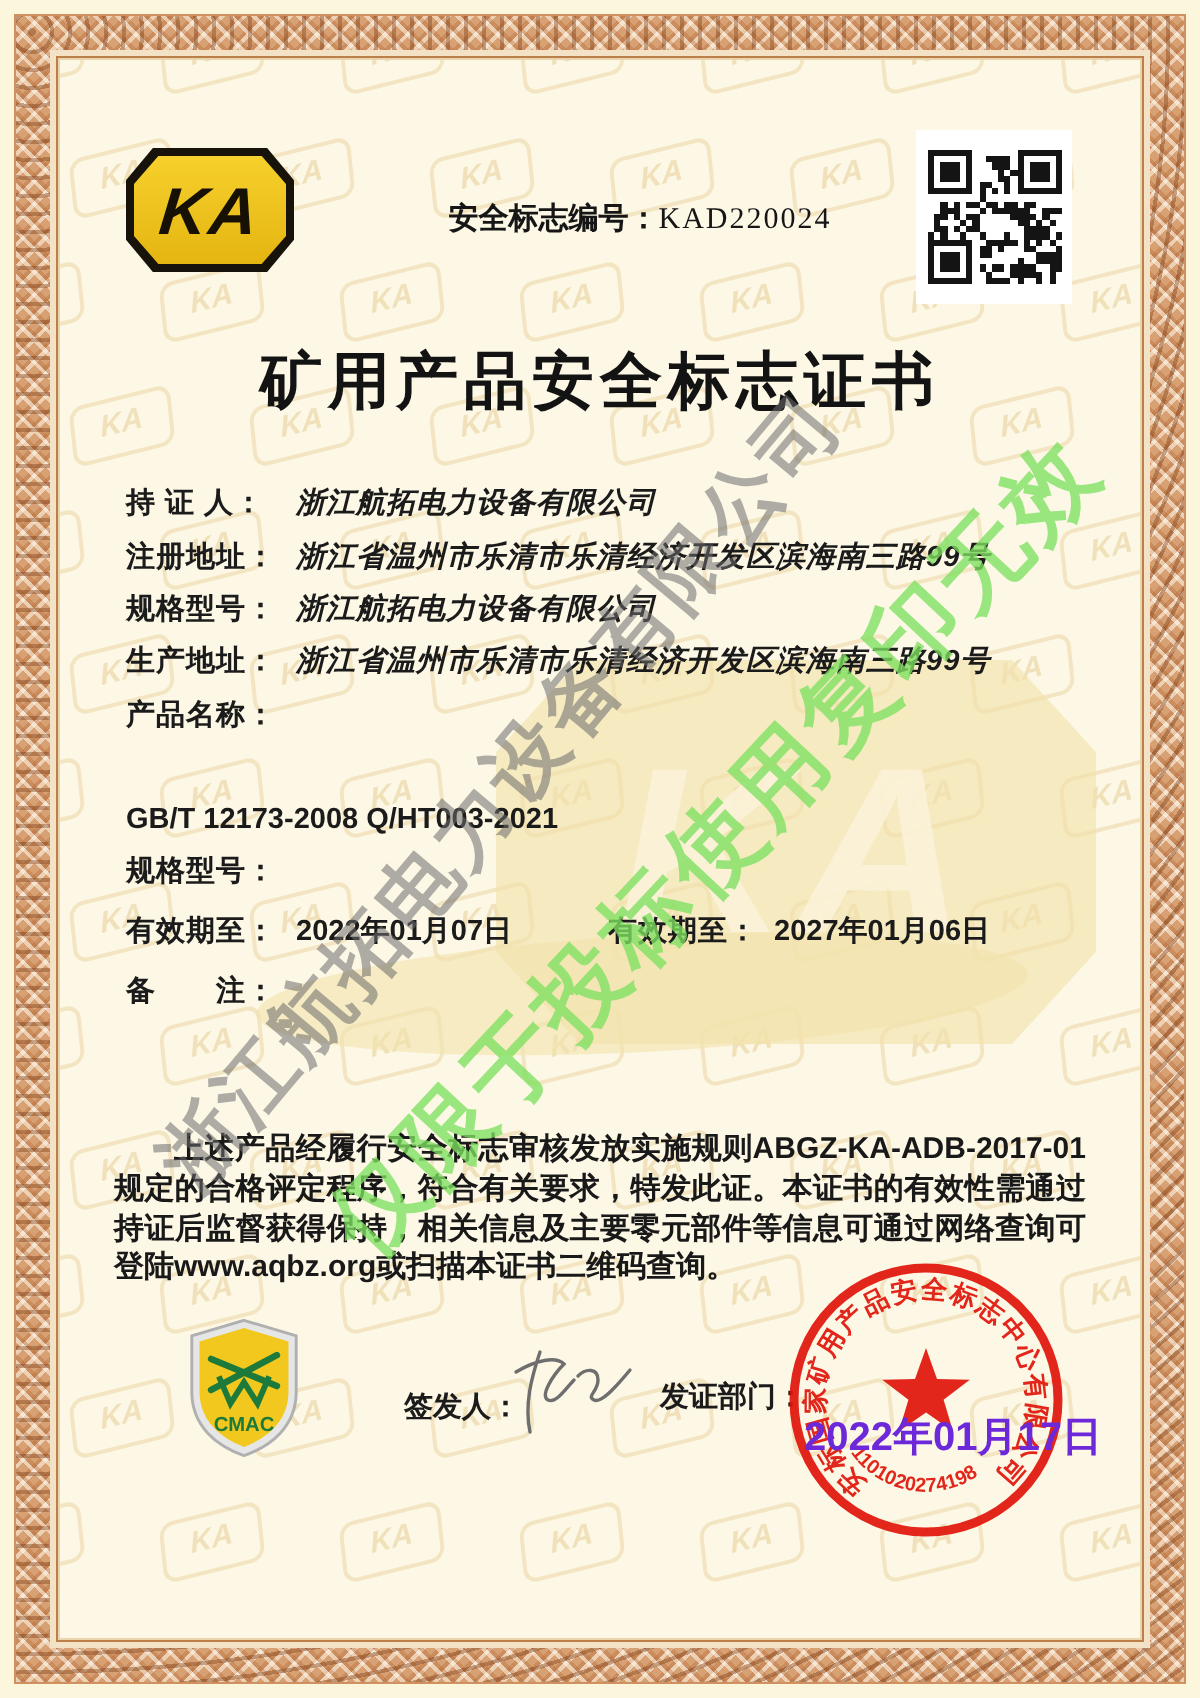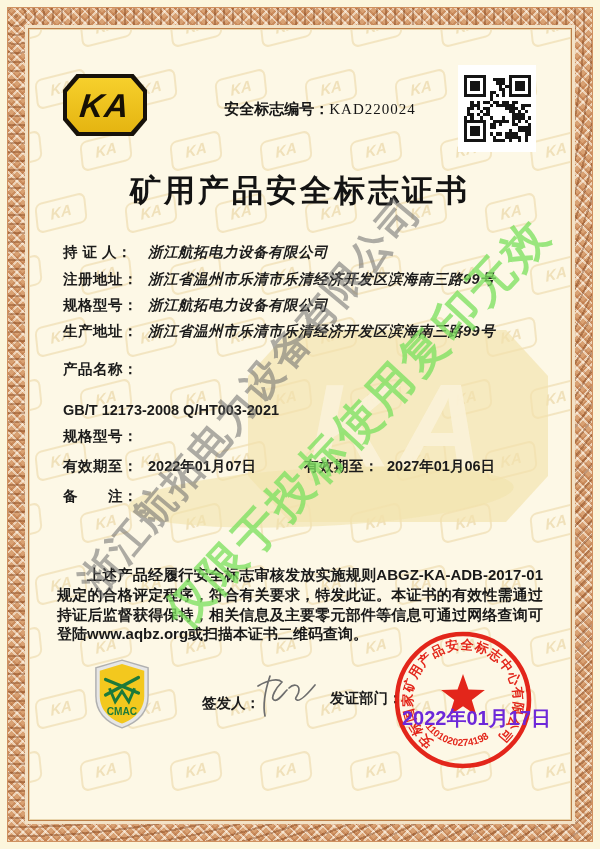--- a/index.html
+++ b/index.html
@@ -632,21 +632,21 @@
     <span class="val brush">浙江省温州市乐清市乐清经济开发区滨海南三路99号</span>
   </div>
   <div class="frow" style="top:297px">
     <span class="lab">规格型号：</span>
     <span class="val brush">浙江航拓电力设备有限公司</span>
   </div>
   <div class="frow" style="top:323px">
     <span class="lab">生产地址：</span>
     <span class="val brush">浙江省温州市乐清市乐清经济开发区滨海南三路99号</span>
   </div>
-  <div class="frow" style="top:361px">
+  <div class="frow" style="top:350px">
     <span class="lab">产品名称：</span>
   </div>
   <div class="frow long" style="top:402px">
     <span class="val">GB/T 12173-2008 Q/HT003-2021</span>
   </div>
   <div class="frow" style="top:428px">
     <span class="lab">规格型号：</span>
   </div>
   <div class="frow" style="top:458px">
     <span class="lab">有效期至：</span>

